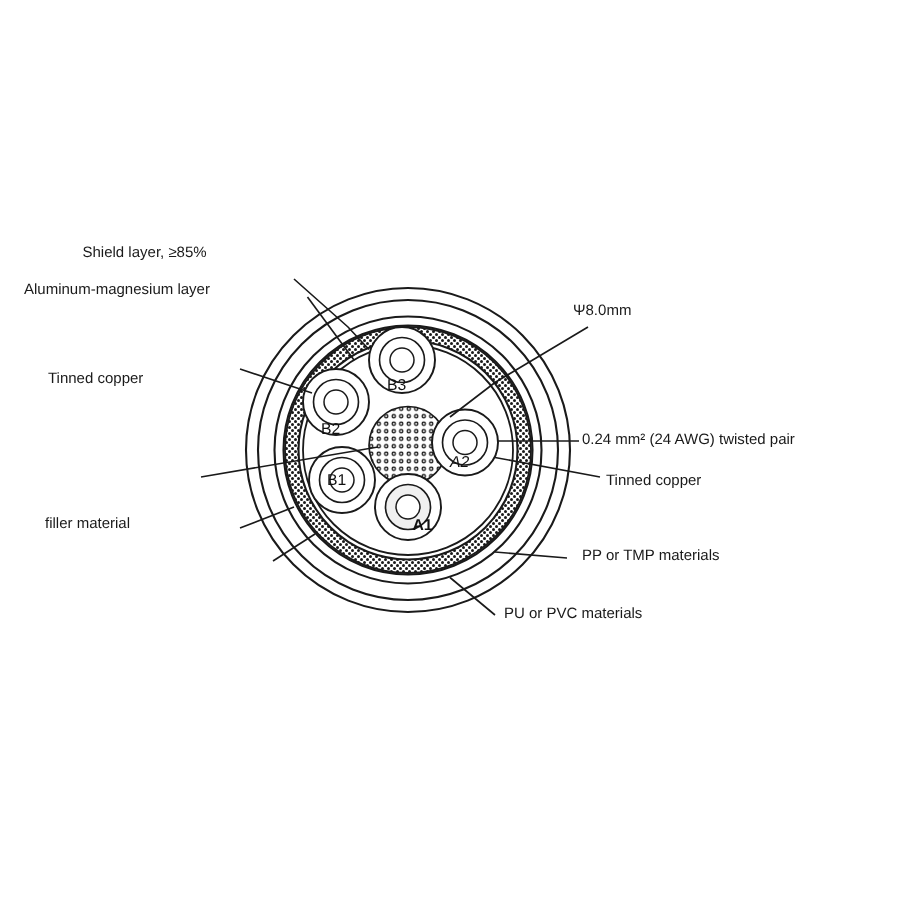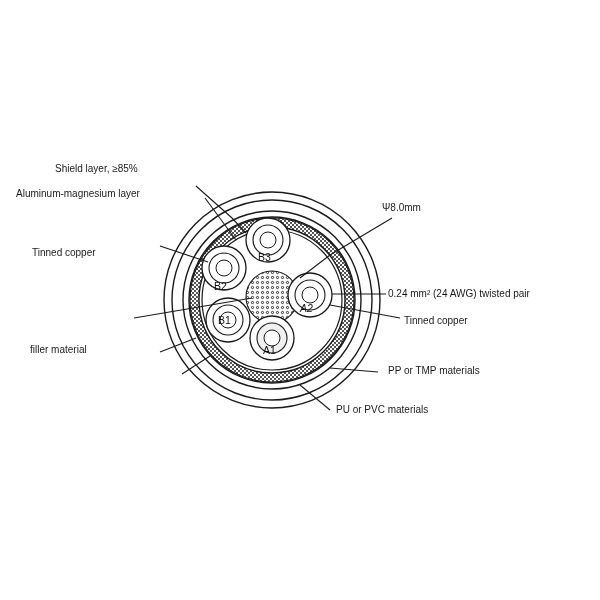--- a/index.html
+++ b/index.html
@@ -136,21 +136,21 @@
       <path d="M330 410 L300 385"></path>
 
       <path d="M160 352 L196 338"></path>
       <path d="M182 374 L210 356"></path>
     </g>
   </svg>
 
   <div class="core-lbl" style="left:258px; top:231px;">B3</div>
   <div class="core-lbl" style="left:214px; top:260px;">B2</div>
   <div class="core-lbl" style="left:218px; top:294px;">B1</div>
-  <div class="core-lbl" style="left:263px; top:324px;">A1</div>
+  <div class="core-lbl" style="left:275px; top:324px;font-weight:bold;">A1</div>
   <div class="core-lbl" style="left:300px; top:282px;font-style:italic;">A2</div>
 
   <div class="lbl" style="left:55px; top:161px;">Shield layer, ≥85%</div>
   <div class="lbl" style="left:16px; top:186px;">Aluminum-magnesium layer</div>
   <div class="lbl" style="left:32px; top:245px;">Tinned copper</div>
   <div class="lbl" style="left:30px; top:310px;margin-top:32px;">filler material</div>
   <div class="lbl right" style="left:382px; top:200px;">Ψ8.0mm</div>
   <div class="lbl right" style="left:388px; top:286px;">0.24 mm² (24 AWG) twisted pair</div>
   <div class="lbl right" style="left:404px; top:313px;">Tinned copper</div>
   <div class="lbl right" style="left:388px; top:363px;">PP or TMP materials</div>

